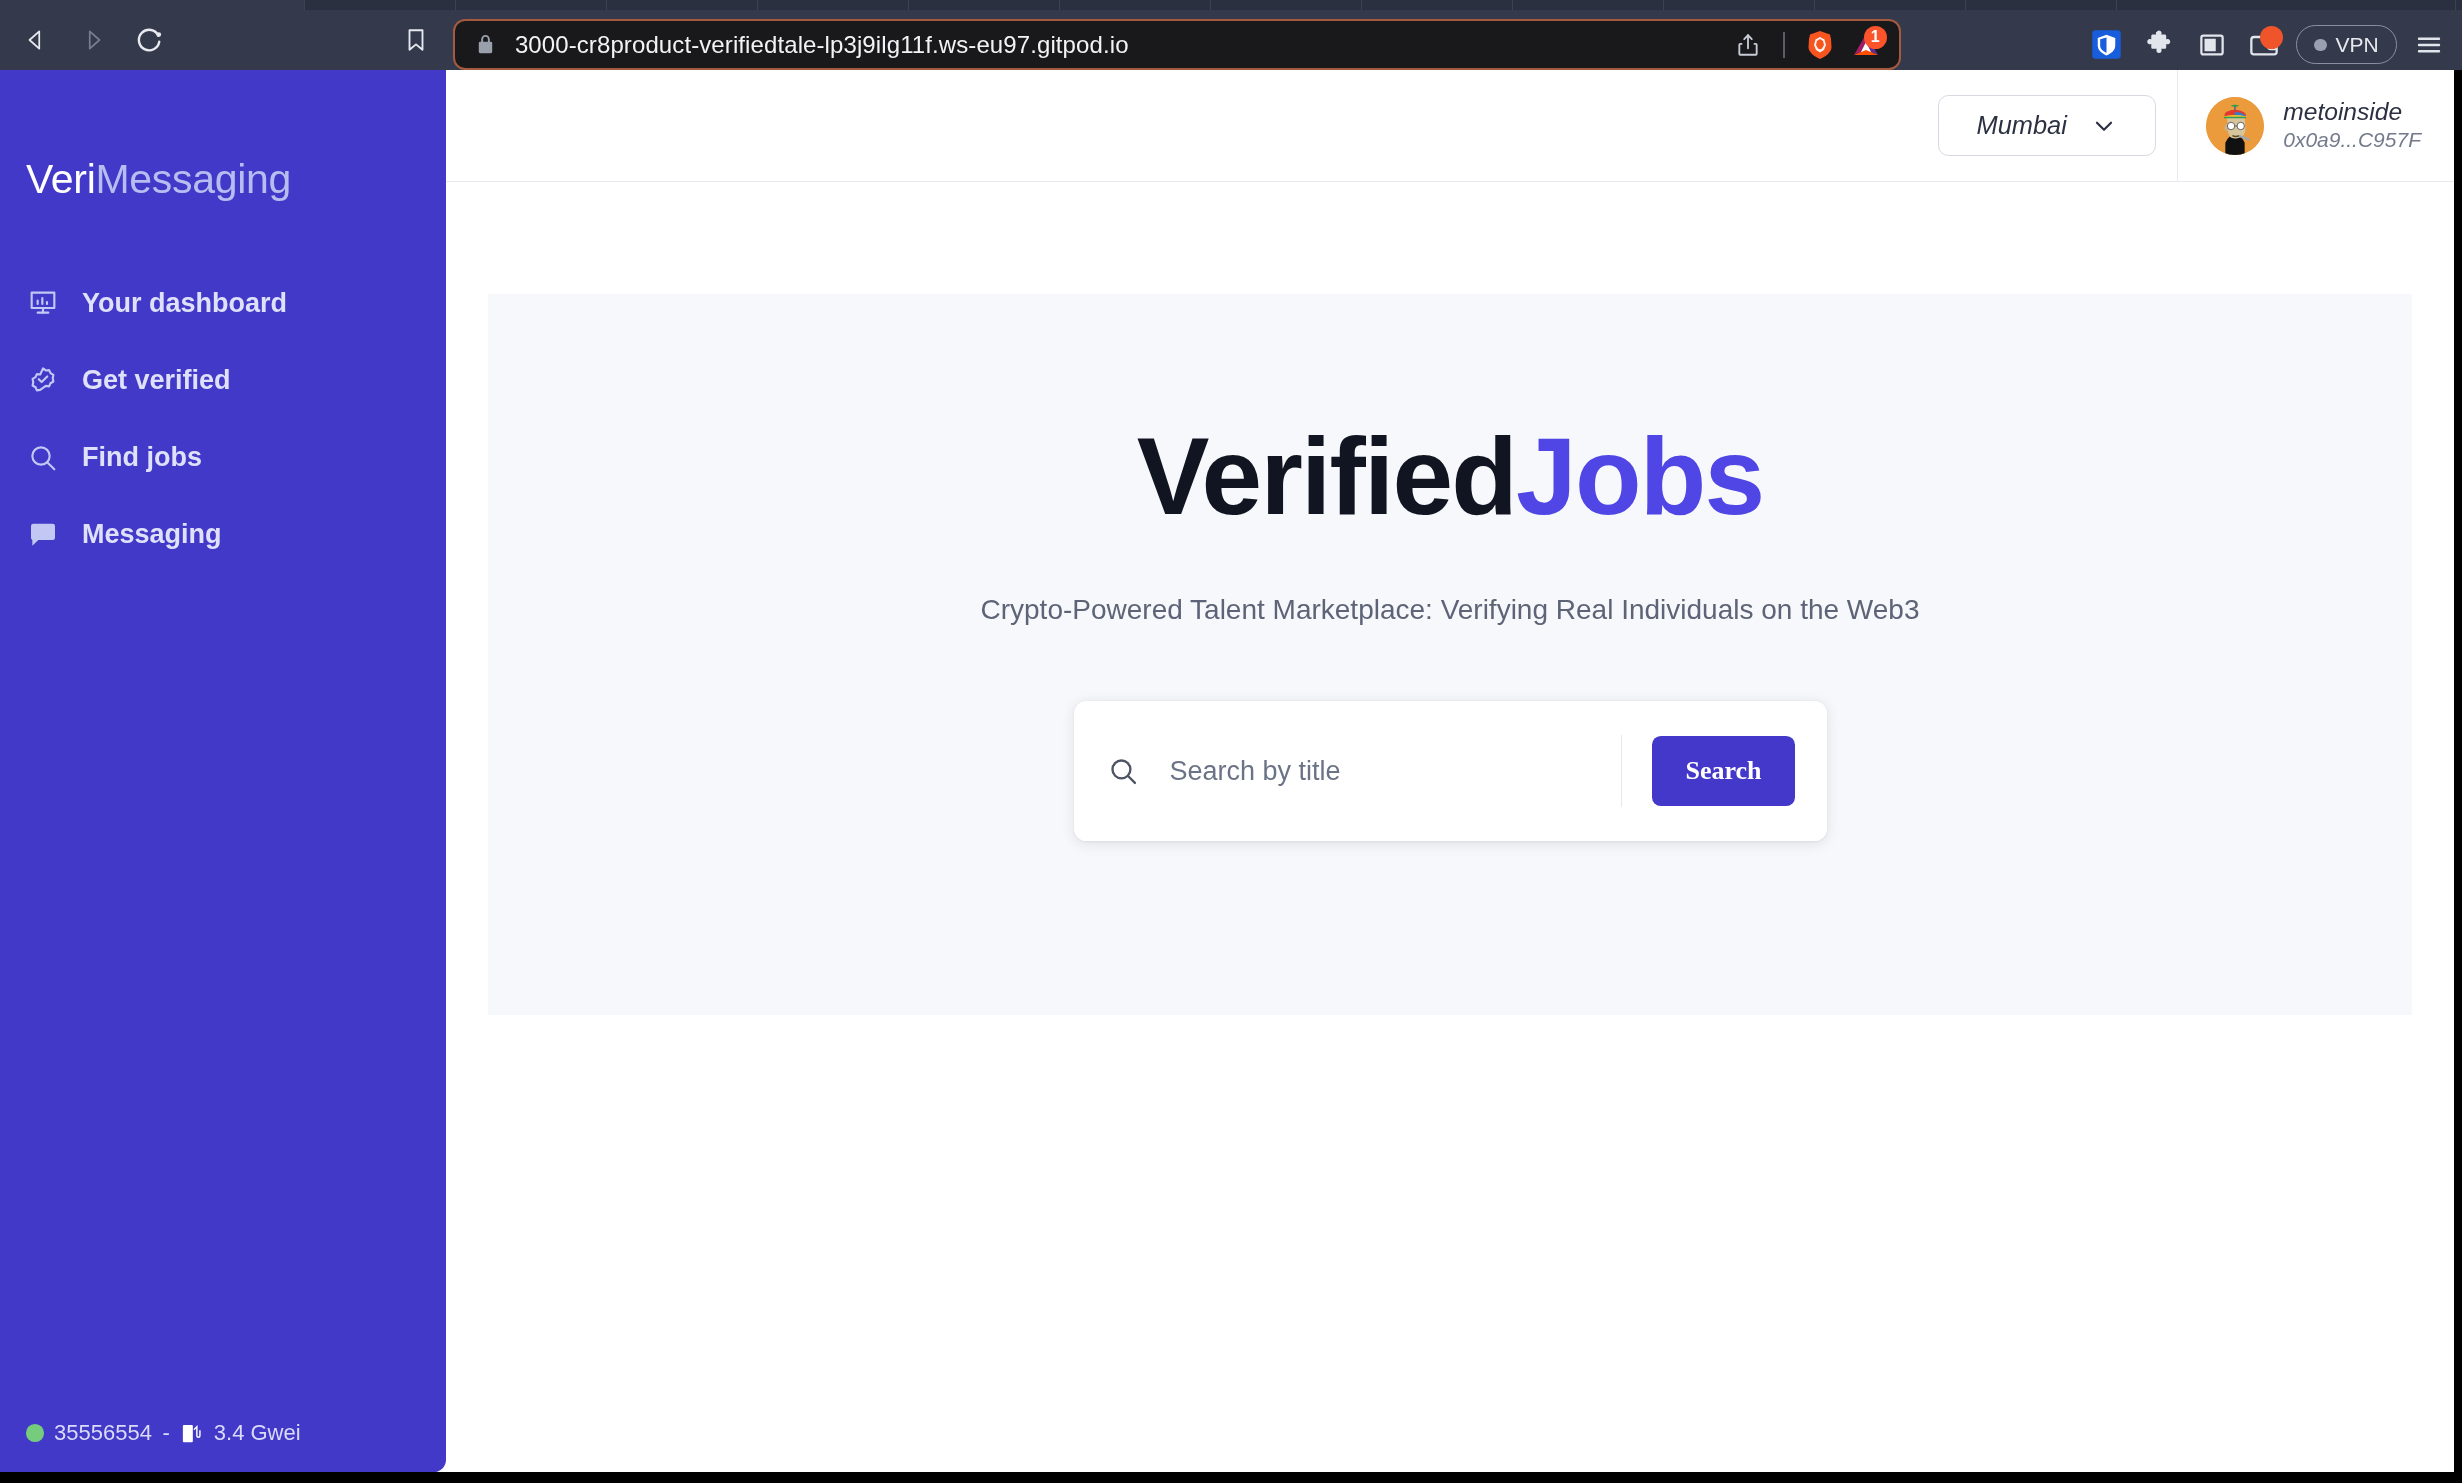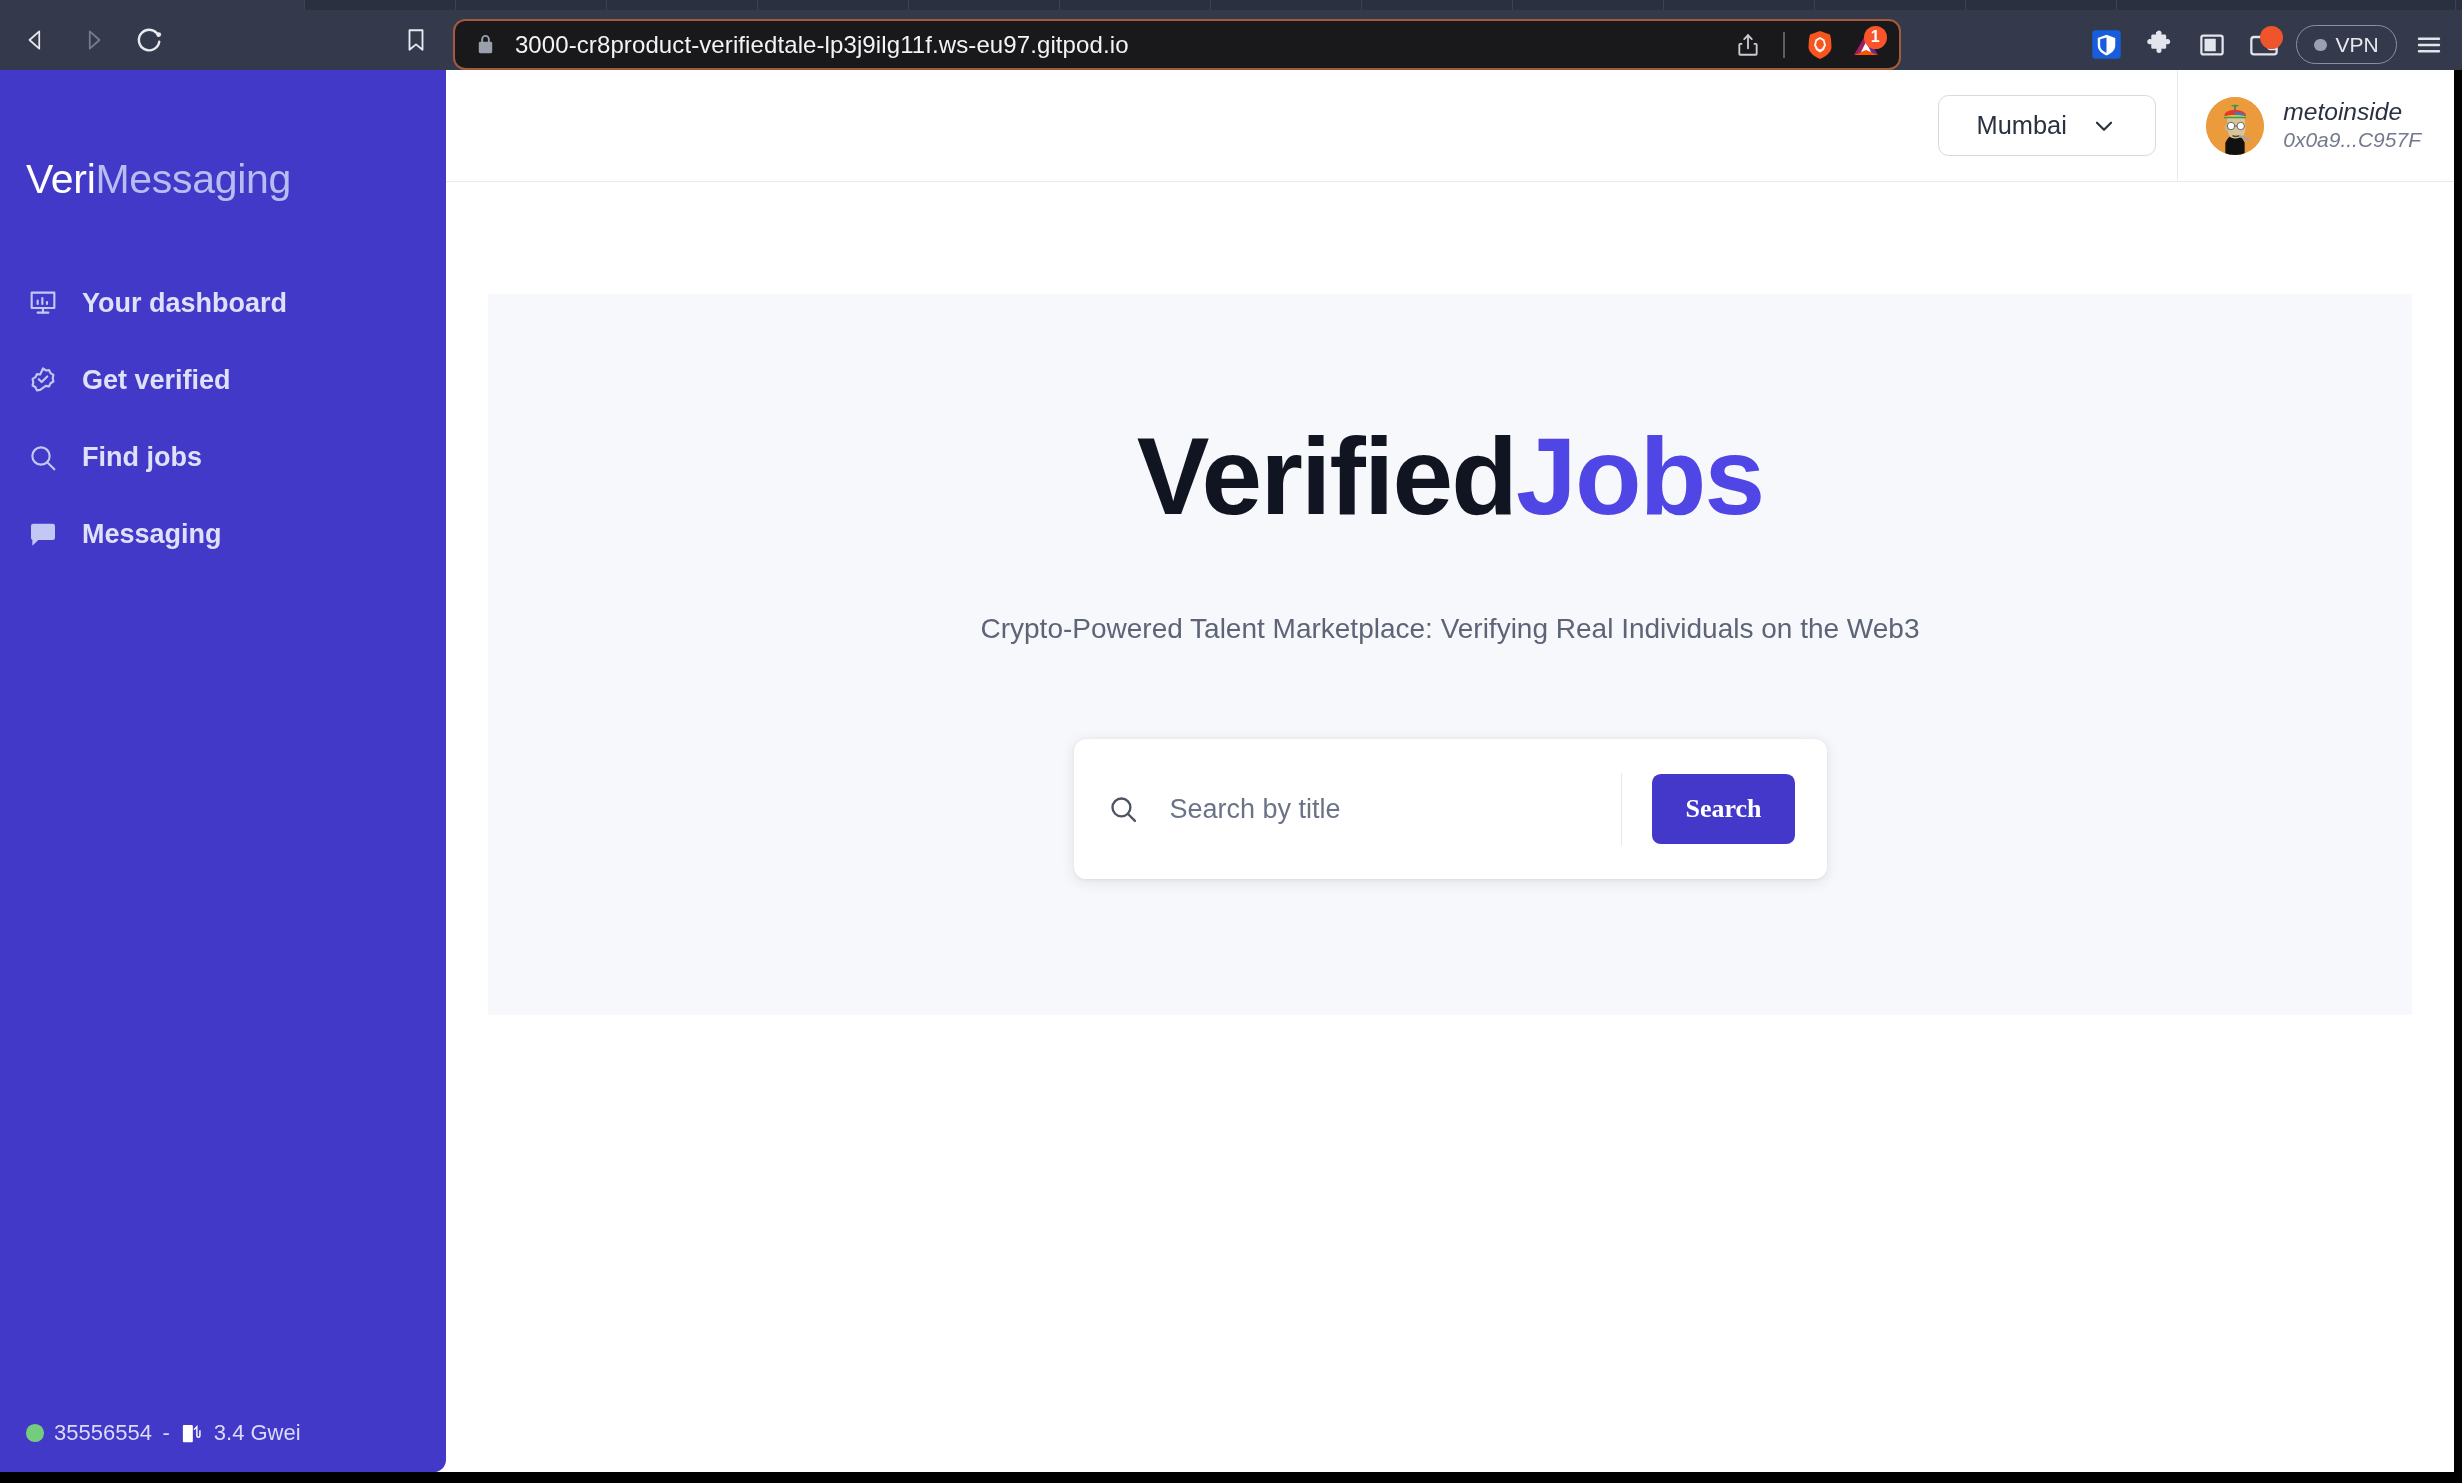--- a/index.html
+++ b/index.html
@@ -212,20 +212,21 @@
     min-width: 218px;
     border: 1.8px solid #d7d9e2;
     border-radius: 10.5px;
     display: flex;
     align-items: center;
     justify-content: center;
     gap: 24.6px;
     padding: 0 24.6px;
     margin-right: 21px;
     background: #fff;
+    font-style: italic;
   }
   #network-select .net-label {
     color: #2c3142;
     font-size: 25.4px;
   }
   #user-chip {
     height: 112px;
     border-left: 0.9px solid #e9eaef;
     display: flex;
     align-items: center;
@@ -256,21 +257,20 @@
   
   #hero {
     position: absolute;
     left: 488px; top: 224px;
     width: 1924px;
     height: 721px;
     background: #f7f8fb;
     display: flex;
     flex-direction: column;
     align-items: center;
-    gap: 19px;
   }
   #hero-title {
     margin-top: 128px;
     font-size: 109px;
     font-weight: bold;
     letter-spacing: -1.8px;
     line-height: 1;
     white-space: nowrap;
   }
   #hero-title .h1 { color: #111421; }

